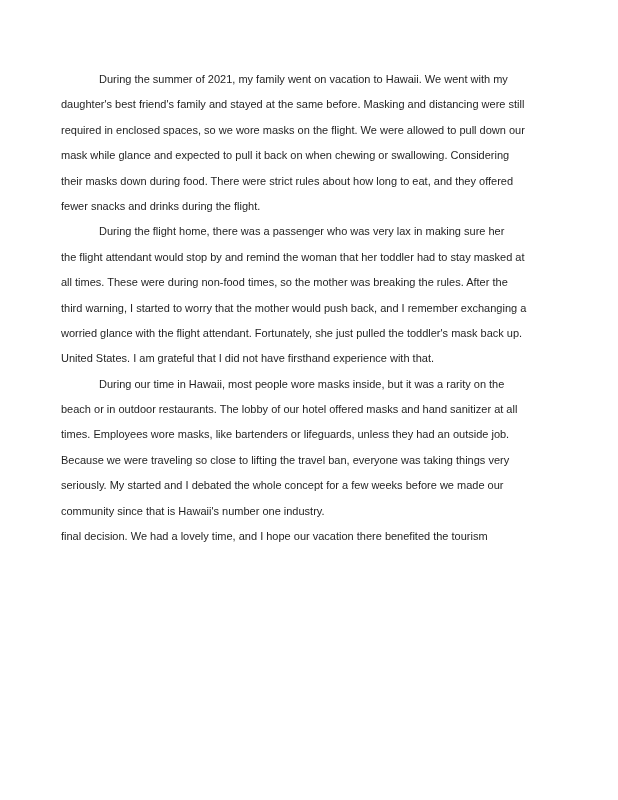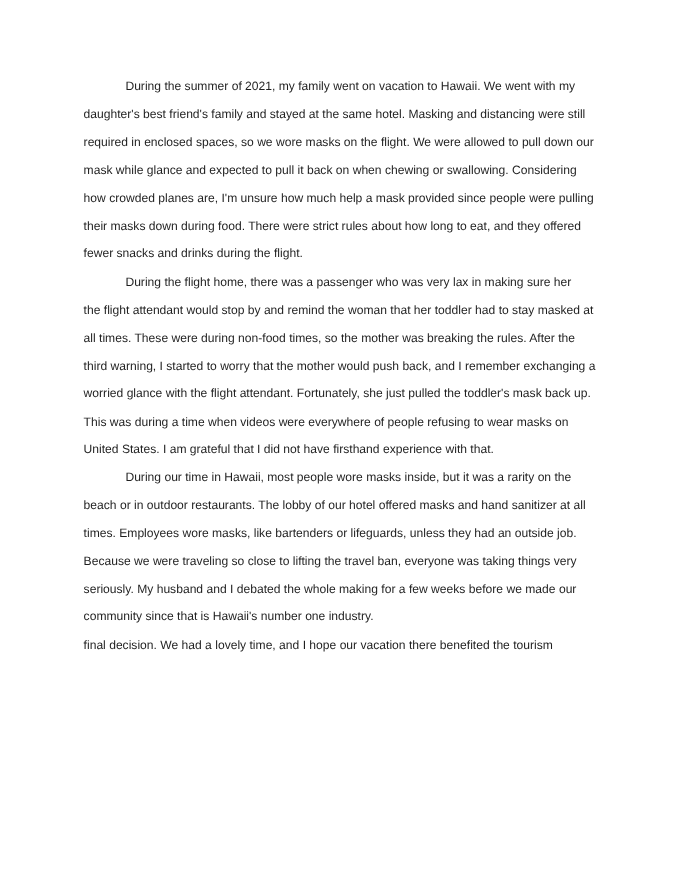--- a/index.html
+++ b/index.html
@@ -10,21 +10,21 @@
   .page {
     position: relative;
     width: 618px;
     height: 800px;
     background: #ffffff;
     overflow: hidden;
     font-family: "Liberation Sans", sans-serif;
   }
   .essay {
     position: absolute;
-    left: 76px;
+    left: 61px;
     top: 67px;
     width: 482px;
     font-size: 11px;
     line-height: 25.4px;
     color: #1f1f1f;
     -webkit-font-smoothing: antialiased;
   }
   .line {
     white-space: nowrap;
     height: 25.4px;
@@ -32,34 +32,32 @@
   .line.indent {
     padding-left: 38px;
   }
 </style>
 </head>
 <body>
 
 <div class="page" style="background: rgb(255, 255, 255);">
   <div class="essay" id="essay" style="color: rgb(31, 31, 31);">
       <div class="line indent">During the summer of 2021, my family went on vacation to Hawaii. We went with my</div>
-      <div class="line">daughter's best friend's family and stayed at the same hotel. Masking and distancing were still</div>
+      <div class="line">daughter's best friend's family and stayed at the same before. Masking and distancing were still</div>
       <div class="line">required in enclosed spaces, so we wore masks on the flight. We were allowed to pull down our</div>
       <div class="line">mask while glance and expected to pull it back on when chewing or swallowing. Considering</div>
-      <div class="line">how crowded planes are, I'm unsure how much help a mask provided since people were pulling</div>
       <div class="line">their masks down during food. There were strict rules about how long to eat, and they offered</div>
       <div class="line">fewer snacks and drinks during the flight.</div>
       <div class="line indent">During the flight home, there was a passenger who was very lax in making sure her</div>
       <div class="line">the flight attendant would stop by and remind the woman that her toddler had to stay masked at</div>
       <div class="line">all times. These were during non-food times, so the mother was breaking the rules. After the</div>
       <div class="line">third warning, I started to worry that the mother would push back, and I remember exchanging a</div>
       <div class="line">worried glance with the flight attendant. Fortunately, she just pulled the toddler's mask back up.</div>
-      <div class="line">This was during a time when videos were everywhere of people refusing to wear masks on</div>
       <div class="line">United States. I am grateful that I did not have firsthand experience with that.</div>
       <div class="line indent">During our time in Hawaii, most people wore masks inside, but it was a rarity on the</div>
       <div class="line">beach or in outdoor restaurants. The lobby of our hotel offered masks and hand sanitizer at all</div>
       <div class="line">times. Employees wore masks, like bartenders or lifeguards, unless they had an outside job.</div>
       <div class="line">Because we were traveling so close to lifting the travel ban, everyone was taking things very</div>
-      <div class="line">seriously. My husband and I debated the whole making for a few weeks before we made our</div>
+      <div class="line">seriously. My started and I debated the whole concept for a few weeks before we made our</div>
       <div class="line">community since that is Hawaii's number one industry.</div>
       <div class="line">final decision. We had a lovely time, and I hope our vacation there benefited the tourism</div>
     </div>
 </div>
 
 </body></html>

